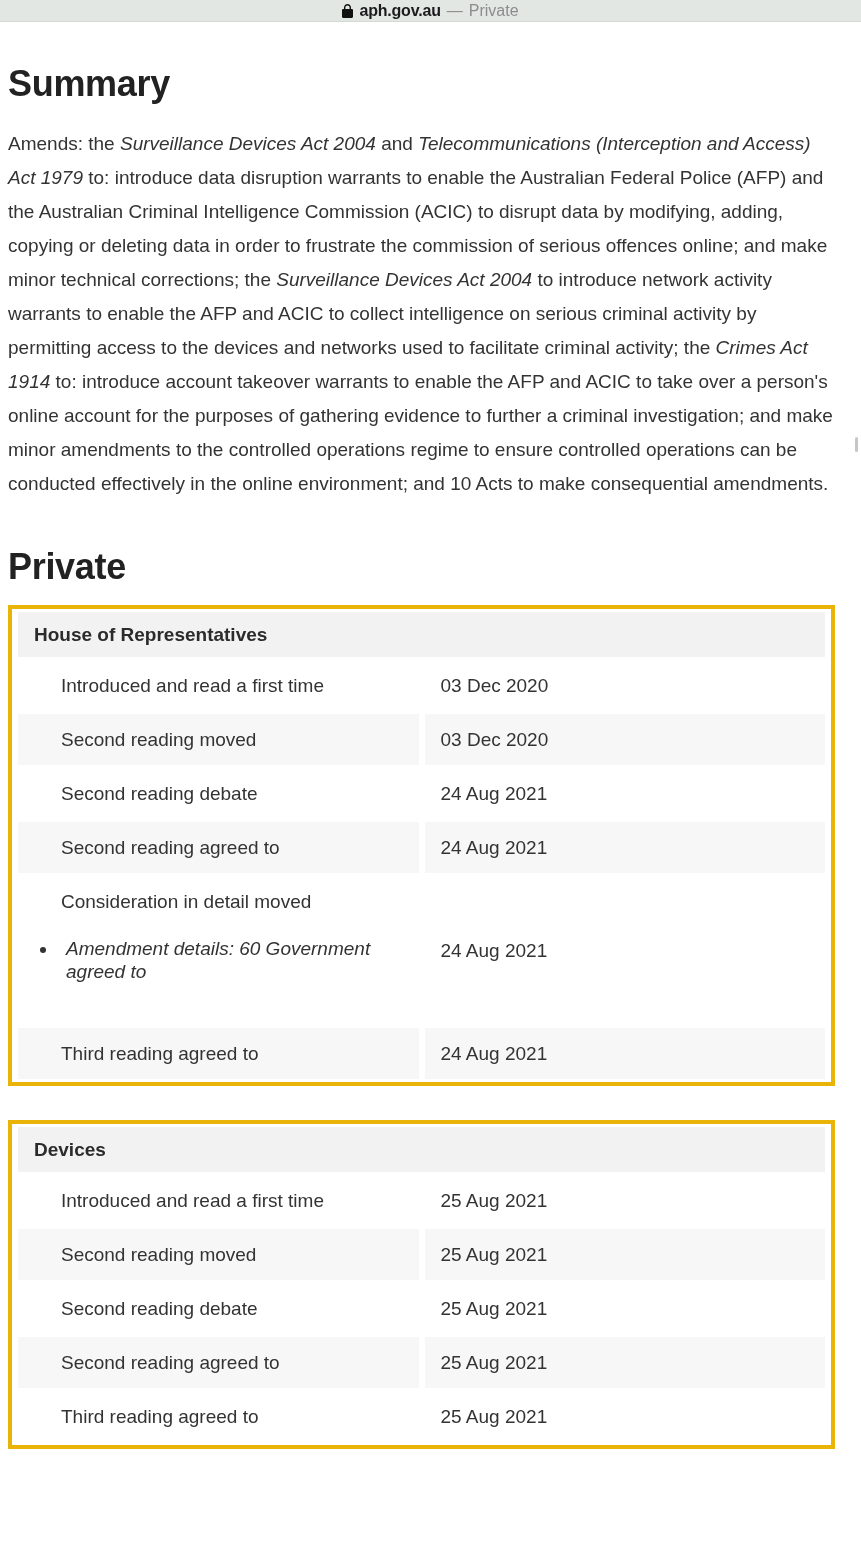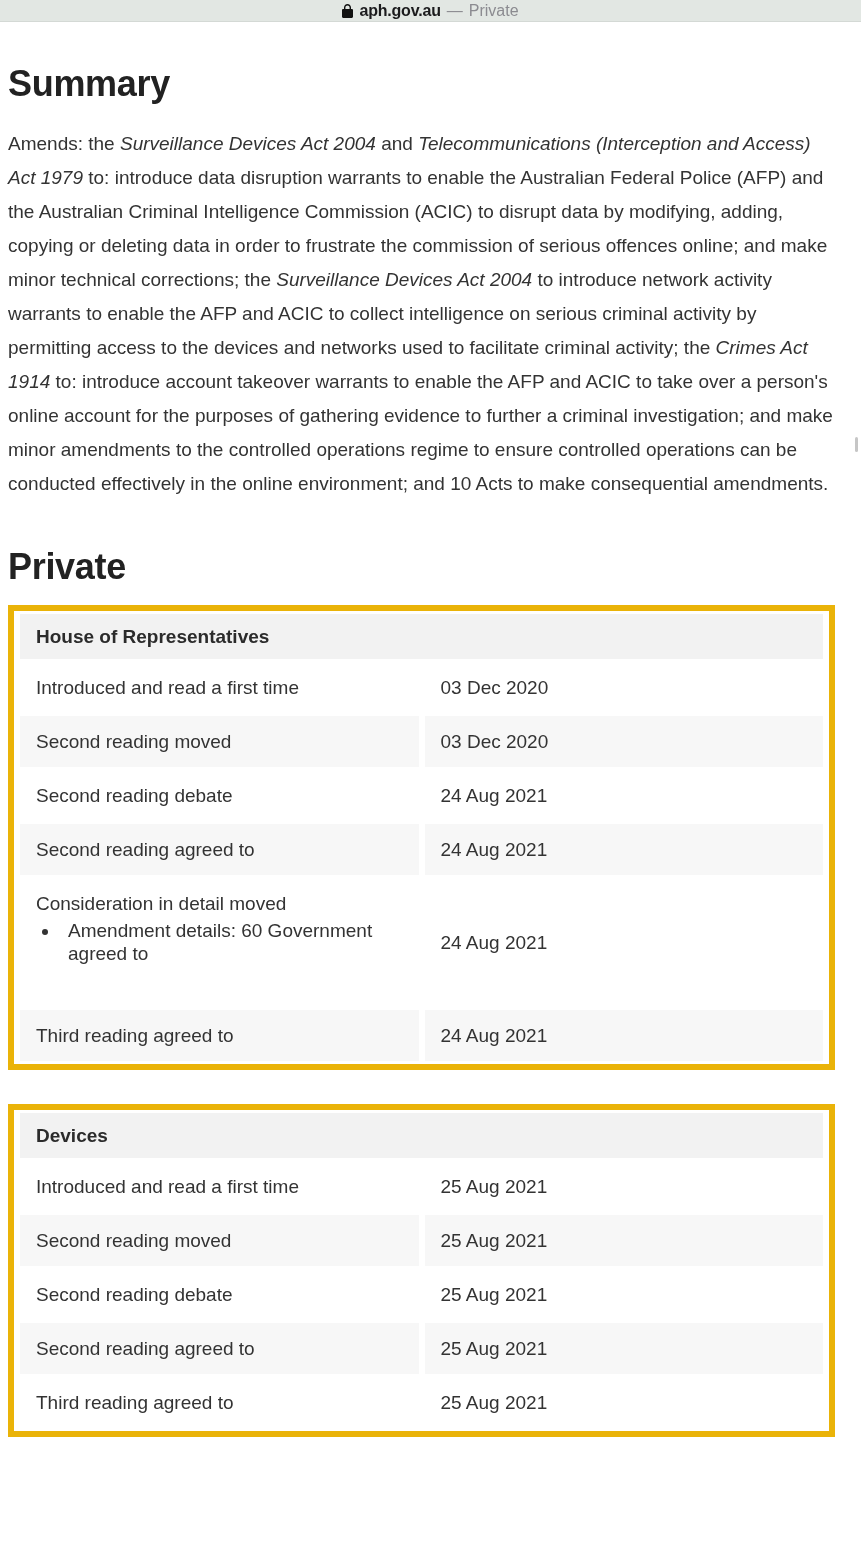--- a/index.html
+++ b/index.html
@@ -30,21 +30,21 @@
   .summary-heading { margin: 0 0 22px 0; }
   .summary-paragraph {
     font-size: 19px; line-height: 34px; color: #333333;
     margin: 0 0 44px 0;
   }
   .summary-paragraph em { font-style: italic; }
   .progress-heading { margin: 0 0 17px 0; }
   
   table.progress-table {
     width: 100%;
-    border: 6px solid #eab308;
+    border: 4px solid #eab308;
     border-collapse: separate;
     border-spacing: 6px 3px;
     margin: 0 0 34px 0;
     font-size: 19px; color: #333333;
     table-layout: fixed;
   }
   table.progress-table th {
     background: #f2f2f2;
     text-align: left;
     font-weight: 700;
@@ -54,25 +54,26 @@
     line-height: 23px;
   }
   table.progress-table td {
     padding: 14px 16px;
     line-height: 23px;
     vertical-align: middle;
     background: #ffffff;
   }
   table.progress-table td.date-cell { width: 167px; white-space: nowrap; }
   table.progress-table tbody tr:nth-child(even) td { background: #f7f7f7; }
-  .stage-label { line-height: 23px; }
+  .stage-label { line-height: 23px; margin-left: 27px; }
   ul.amendment-list {
-    margin: 4px 0 28px 0;
+    margin: 24px 0 28px 0;
     padding-left: 24px;
     list-style-type: disc;
+    font-style: italic;
   }
   ul.amendment-list li { line-height: 23px; padding-left: 8px; }
   
   .scroll-thumb {
     position: absolute; right: 3px; top: 437px;
     width: 3px; height: 15px; border-radius: 2px;
     background: #c6c6c6;
   }
 </style>
 </head>

